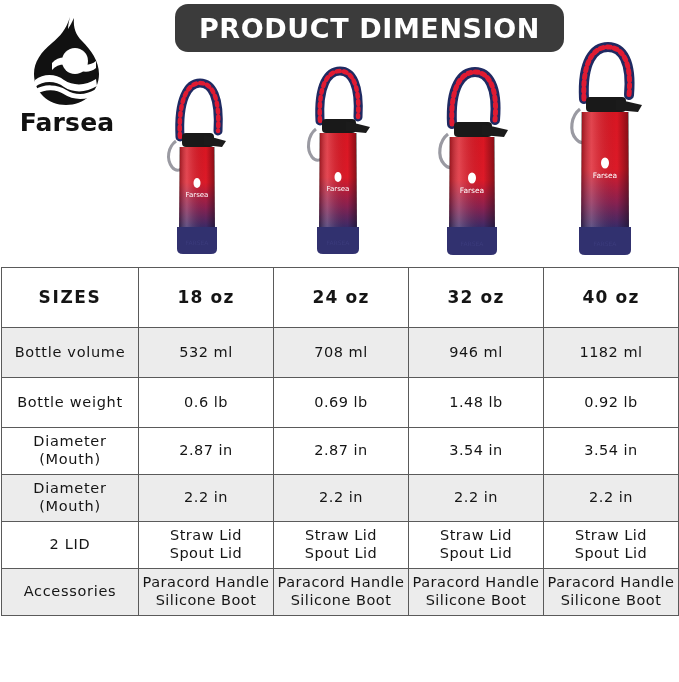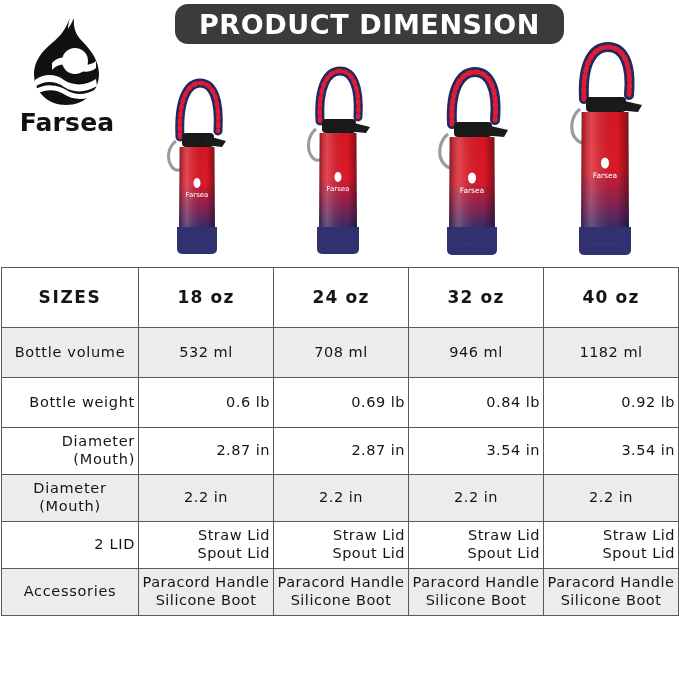--- a/index.html
+++ b/index.html
@@ -48,21 +48,21 @@
     line-height: 1;
     margin-top: 2px;
   }
 
   
   #banner {
     position: absolute;
     left: 175px;
     top: 4px;
     width: 389px;
-    height: 40px;
+    height: 48px;
     background: #3b3b3b;
     border-radius: 13px;
     display: flex;
     align-items: center;
     justify-content: center;
   }
   #banner-title {
     color: #ffffff;
     font-size: 27px;
     font-weight: 800;
@@ -106,21 +106,21 @@
     height: 55px;
     background: #ffffff;
     font-size: 17px;
     font-weight: 700;
     letter-spacing: 1.2px;
   }
   #spec-table thead th.size-label { font-size: 17px; letter-spacing: 1.6px; }
   #spec-table tbody td { font-size: 14.5px; letter-spacing: 0.5px; }
   #spec-table tbody td.rowlabel { letter-spacing: 0.7px; }
   #spec-table tbody tr.shaded td { background: #ececec; }
-  #spec-table tbody tr.plain td { background: #ffffff; text-align: right; }
+  #spec-table tbody tr.plain td { background: #ffffff; }
   #spec-table tbody tr { height: 50px; }
   #spec-table tbody tr.tall { height: 47px; }
   .two-line { display: block; }
 </style>
 </head>
 <body>
 
 <div id="header-area">
 
   <div id="brand-logo">
@@ -305,21 +305,21 @@
       <td class="rowlabel">
           <span class="two-line">Bottle weight</span>
         </td>
       <td>
           <span class="two-line">0.6 lb</span>
         </td>
       <td>
           <span class="two-line">0.69 lb</span>
         </td>
       <td>
-          <span class="two-line">0.84 lb</span>
+          <span class="two-line">1.48 lb</span>
         </td>
       <td>
           <span class="two-line">0.92 lb</span>
         </td>
     </tr>
     <tr class="plain tall">
       <td class="rowlabel">
         <span class="two-line">Diameter</span>
         <span class="two-line">(Mouth)</span>
       </td>

